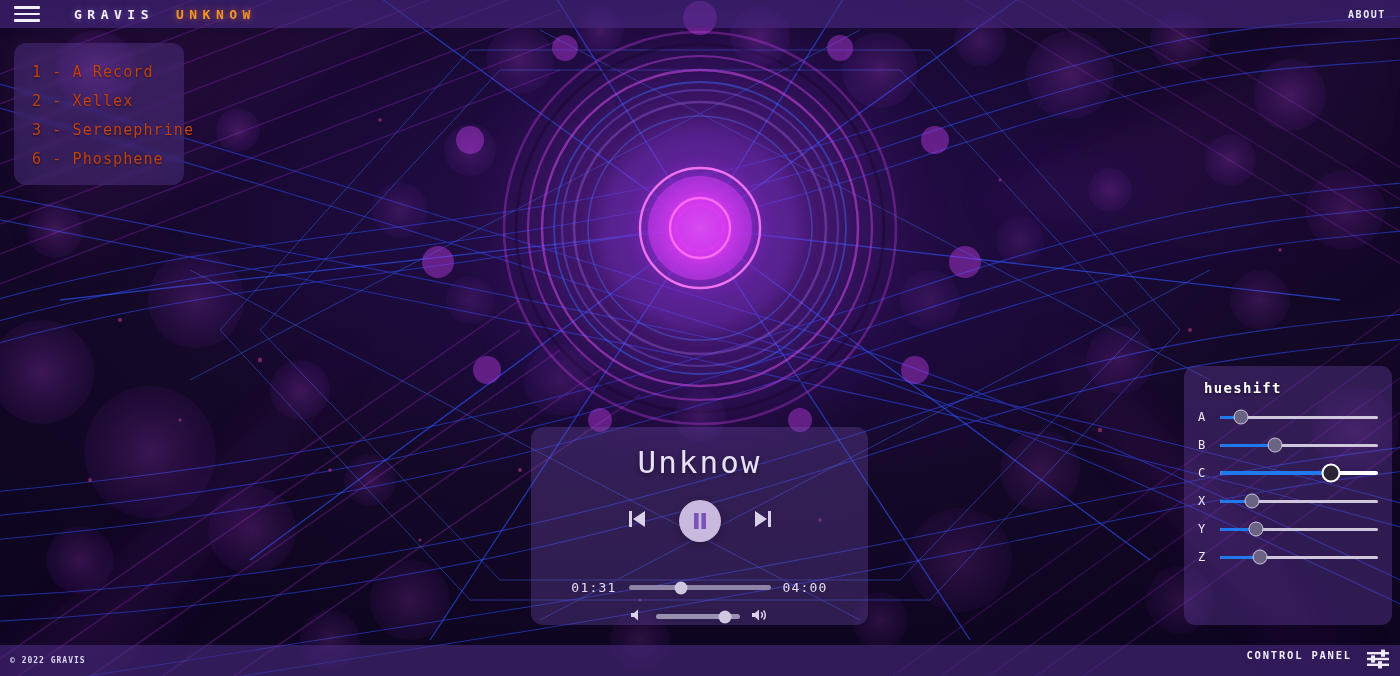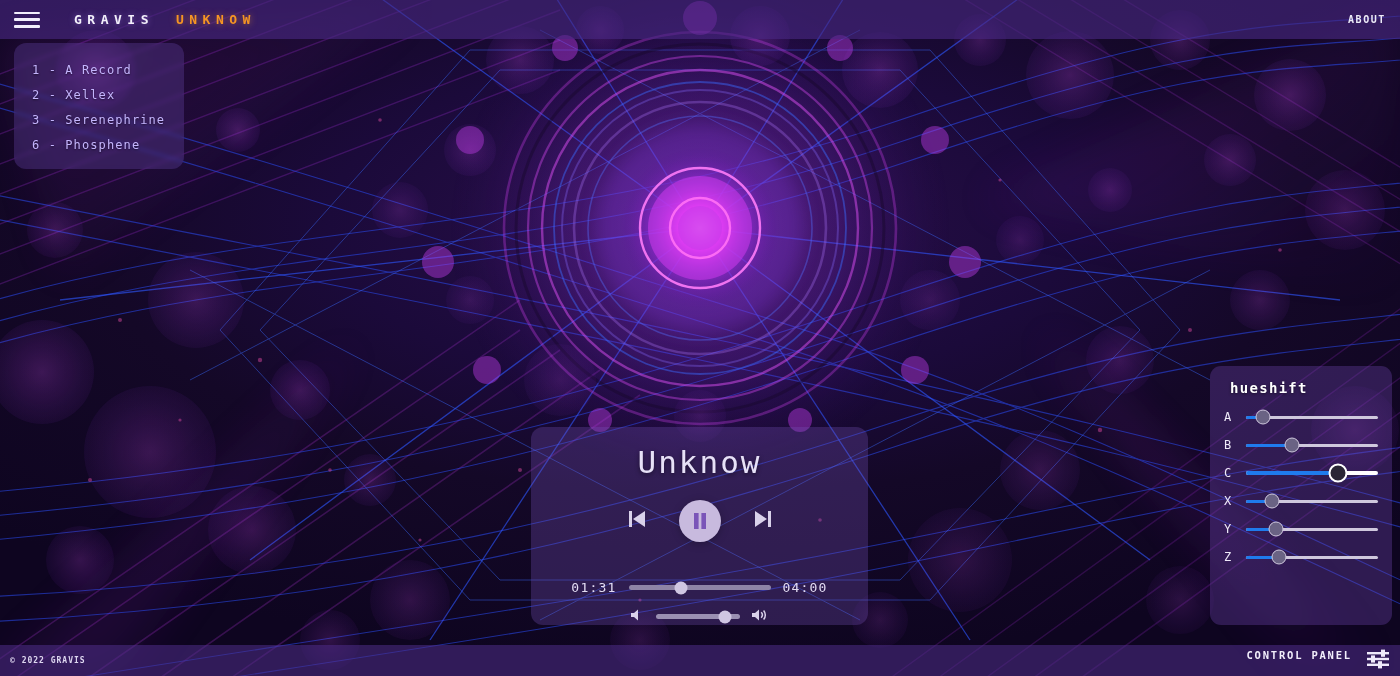--- a/index.html
+++ b/index.html
@@ -22,21 +22,21 @@
   
   .bg-root {
     position: absolute;
     inset: 0;
     background: radial-gradient(ellipse 70% 65% at 50% 33%, #2a0f4a 0%, #1b0a3a 38%, #140827 62%, #0e0520 100%);
   }
   .bg-svg { position: absolute; inset: 0; width: 1400px; height: 676px; }
 
   
   .header {
-    position: absolute; top: 0; left: 0; right: 0; height: 39px;
+    position: absolute; top: 0; left: 0; right: 0; height: 28px;
     background: rgba(72, 40, 130, 0.62);
     display: flex; align-items: center;
     padding: 0 14px;
     z-index: 40;
   }
   .hamburger { width: 26px; height: 16px; display: flex; flex-direction: column; justify-content: space-between; cursor: pointer; }
   .hamburger span { display: block; height: 2.6px; background: #f2eefc; border-radius: 1px; }
   .brand {
     margin-left: 34px;
     font-size: 13px;
@@ -66,22 +66,22 @@
   .tracklist {
     position: absolute; top: 43px; left: 14px;
     width: 170px;
     padding: 14px 0 12px 0;
     background: rgba(98, 66, 160, 0.36);
     border-radius: 12px;
     backdrop-filter: blur(2px);
     z-index: 30;
   }
   .track {
-    font-size: 12px;
-    color: #c4b5fd;
+    font-size: 15px;
+    color: #c2410c;
     letter-spacing: 1.1px;
     padding: 5.5px 0 5.5px 18px;
     cursor: pointer;
     white-space: nowrap;
     text-shadow: 0 1px 2px rgba(0,0,0,.5);
   }
 
   
   .player {
     position: absolute; left: 531px; top: 427px;
@@ -134,21 +134,21 @@
     background: #9a90b2; border-radius: 3px; cursor: pointer;
   }
   .vol-thumb {
     position: absolute; top: 50%; width: 13px; height: 13px;
     border-radius: 50%; background: #cfc6e2; transform: translate(-50%,-50%);
   }
 
   
   .hueshift {
     position: absolute; right: 8px; top: 366px;
-    width: 182px; height: 259px;
+    width: 208px; height: 259px;
     background: rgba(110, 70, 176, 0.34);
     border-radius: 11px;
     z-index: 30;
     padding: 14px 14px 10px 14px;
   }
   .hue-title {
     font-size: 14px; font-weight: bold; color: #ffffff;
     letter-spacing: 1.3px; margin-left: 6px;
     text-shadow: 0 1px 3px rgba(0,0,0,.5);
   }

